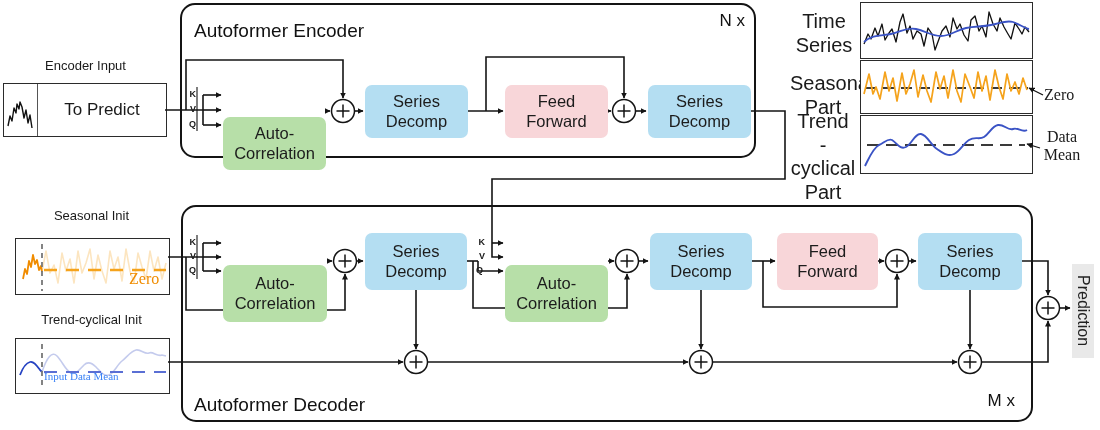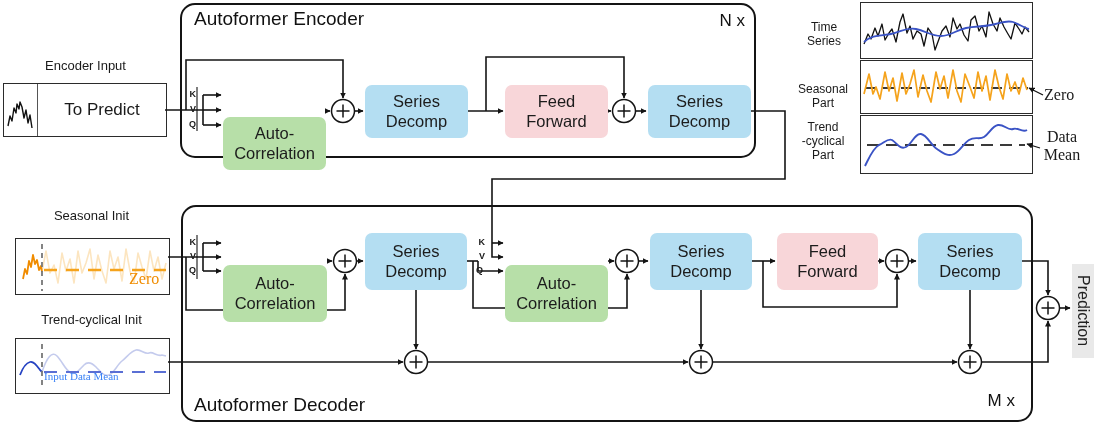--- a/index.html
+++ b/index.html
@@ -9,21 +9,21 @@
   .outer{position:absolute;border:2.5px solid #141414;border-radius:15px;background:transparent;}
   .box{position:absolute;border:1.6px solid #2b2b2b;background:#fff;}
   .blk{position:absolute;border-radius:7px;display:flex;flex-direction:column;align-items:center;
        justify-content:center;font-size:16.5px;line-height:1.18;color:#1c1c1c;z-index:10;}
   .green{background:#b7dfa8;margin-top:32px;}
   .blue{background:#b4def2;}
   .pink{background:#f8d6d9;}
   .title{position:absolute;font-size:19px;color:#111;white-space:nowrap;z-index:11;}
   .repeat{position:absolute;font-size:17px;color:#111;text-align:right;z-index:11;}
   .lbl{position:absolute;font-size:13px;text-align:center;white-space:nowrap;}
-  .plotlbl{position:absolute;font-size:12px;text-align:center;line-height:1.18;margin-top:10px;}
+  .plotlbl{position:absolute;font-size:20px;text-align:center;line-height:1.18;}
   .kvq{position:absolute;font-size:9px;font-weight:bold;width:12px;text-align:right;z-index:11;}
   .ann{position:absolute;font-size:16px;line-height:1.15;font-family:Liberation Serif, serif;}
   .boxval{display:flex;align-items:center;justify-content:center;font-size:17px;}
   .vert{writing-mode:vertical-rl;}
   #connectors{position:absolute;left:0;top:0;z-index:5;}
   .smallsvg{position:absolute;left:0;top:0;}
   #prediction-box{position:absolute;background:#e9e9e9;display:flex;align-items:center;
       justify-content:center;z-index:10;font-size:16px;color:#222;}
 </style>
 </head>
@@ -34,21 +34,21 @@
   <div class="lbl" style="left:3px;top:58px;width:165px">Encoder Input</div>
   <div class="box" style="left:3px;top:83px;width:162px;height:52px">
     <svg class="smallsvg" width="34" height="52" viewBox="0 0 34 52">
       <path d="M4,42 L6,32 L8,37 L10,24 L12,29 L13,20 L15,25 L16,18 L18,23 L20,34 L22,26 L24,39 L26,31 L28,44" fill="none" stroke="#111" stroke-width="1.4" stroke-linejoin="round"></path>
       <line x1="34" y1="0" x2="34" y2="52" stroke="#2b2b2b" stroke-width="1.6"></line>
     </svg>
     <div class="abs boxval" style="left:34px;top:0;width:128px;height:52px">To Predict</div>
   </div>
 
   <div class="outer" style="left:180px;top:3px;width:572px;height:151px"></div>
-  <div class="title" style="left:194px;top:8px">Autoformer Encoder</div>
+  <div class="title" style="left:194px;top:20px">Autoformer Encoder</div>
   <div class="repeat" style="left:695px;top:11px;width:50px">N x</div>
 
   <div class="kvq" style="left:184px;top:89px">K</div>
   <div class="kvq" style="left:184px;top:104px">V</div>
   <div class="kvq" style="left:184px;top:119px">Q</div>
 
   <div class="blk green" style="left:223px;top:85px;width:103px;height:53px">
     <span>Auto-</span>
     <span>Correlation</span>
   </div>

